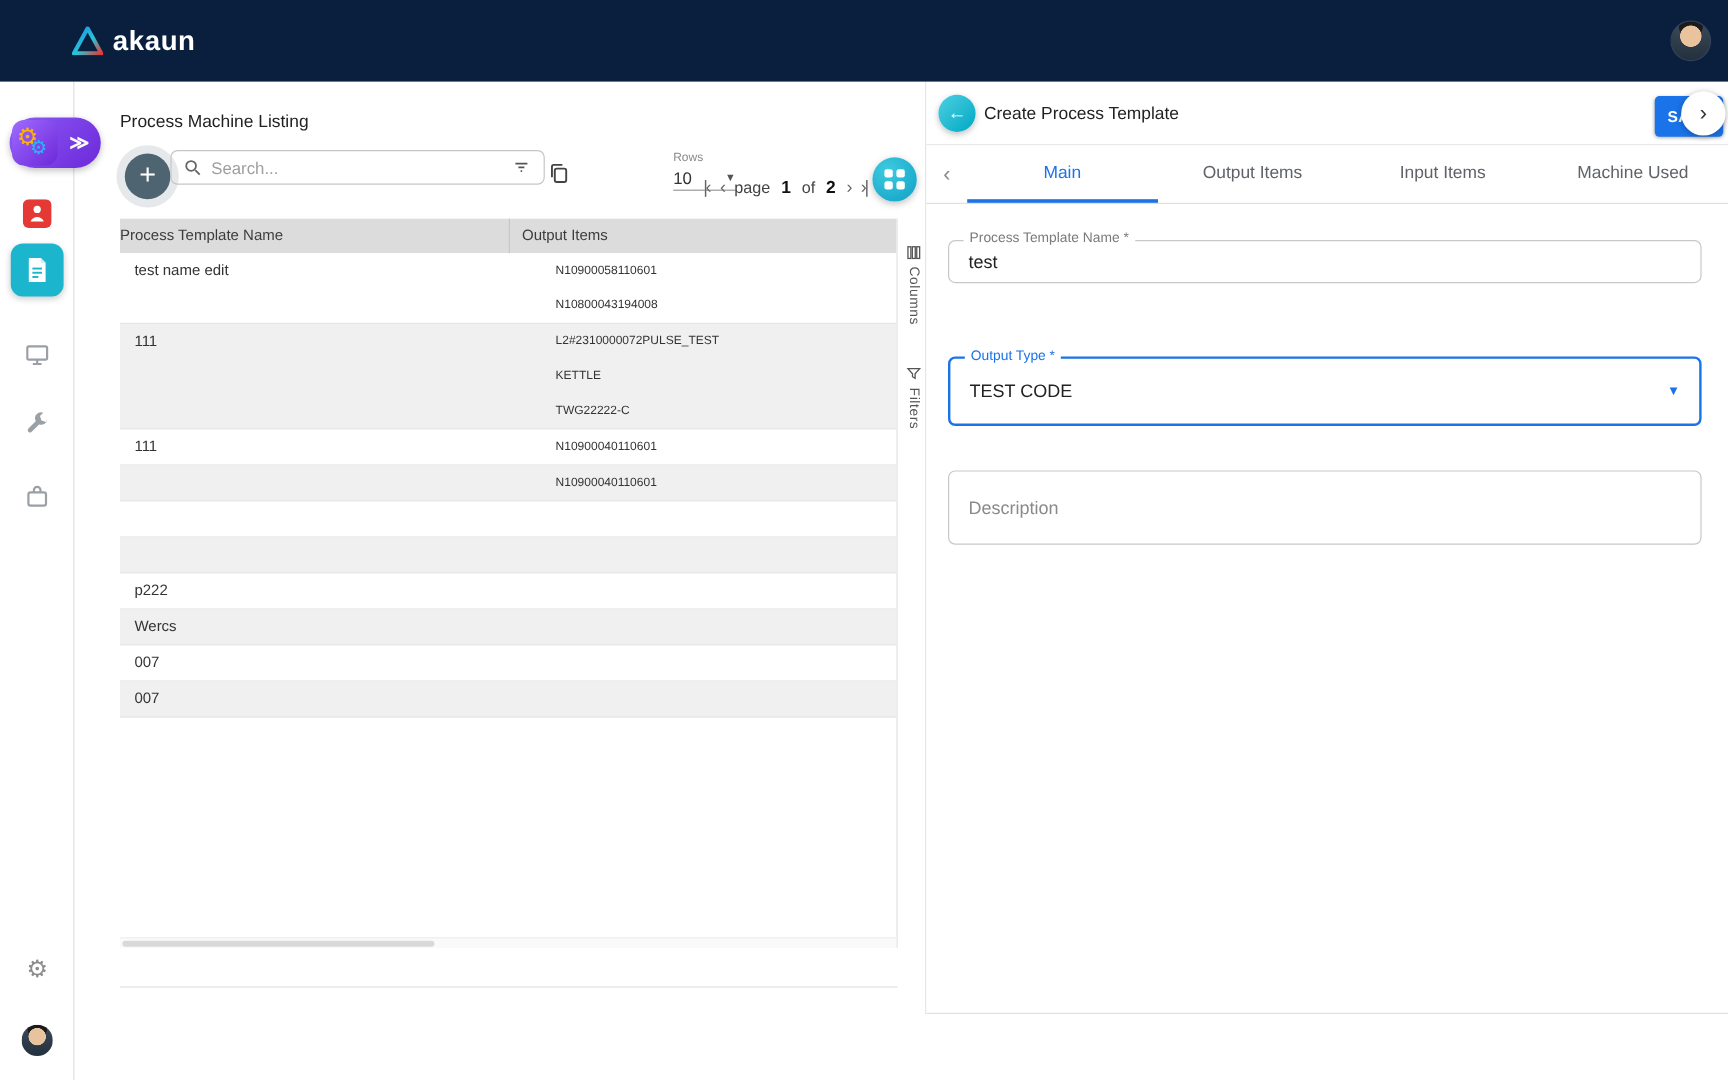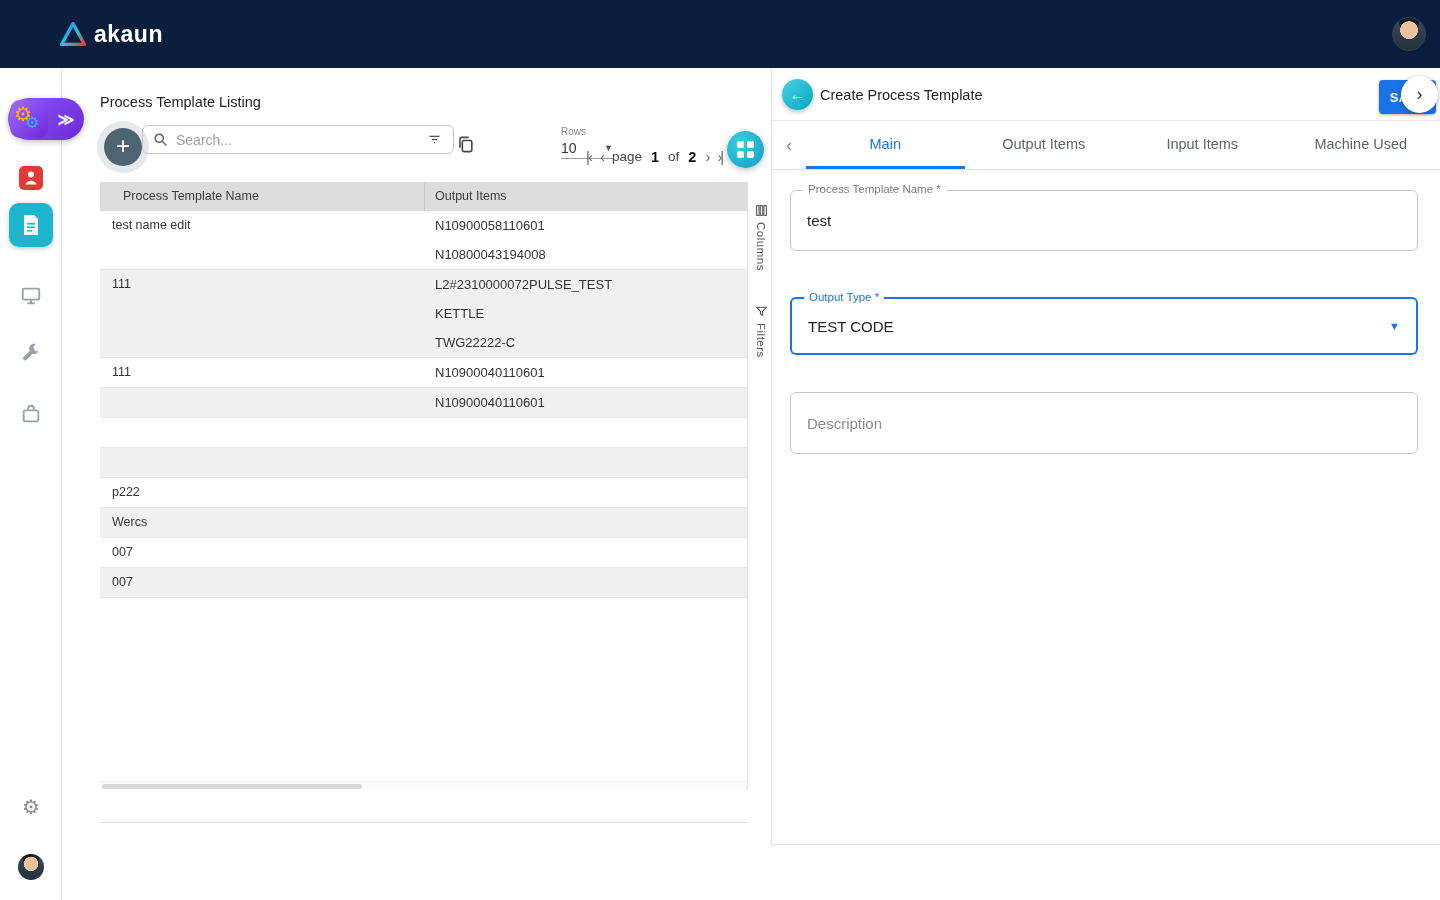--- a/index.html
+++ b/index.html
@@ -66,27 +66,27 @@
   .pg-num { font-weight:bold; font-size:14.5px; color:#111; }
   .grid-btn { position:absolute; top:63px; left:665px; width:37px; height:37px; border-radius:50%;
     background:radial-gradient(circle at 35% 30%, #3ecbe0, #0f9fc4); box-shadow:0 2px 6px rgba(0,0,0,.25);
     display:flex; align-items:center; justify-content:center; cursor:pointer; }
   .grid-ico { display:grid; grid-template-columns:7px 7px; grid-template-rows:7px 7px; gap:2.5px; }
   .grid-ico span { background:#fff; border-radius:2px; }
 
   .table { position:absolute; top:114px; left:38px; width:648px; height:608px;
     border-right:1px solid #e0e0e0; overflow:hidden; }
   .thead { display:flex; background:#dcdcdc; height:29px; line-height:29px; font-size:12.5px; color:#3c3c3c; }
-  .th-name { width:325px; padding-left:23px; border-right:1px solid #c7c7c7; }
+  .th-name { width:325px; padding-left:0; border-right:1px solid #c7c7c7; }
   .th-items { flex:1; padding-left:10px; }
-  .tgroup { display:flex; border-bottom:1px solid #e5e5e5; background:#fff; cursor:pointer; }
+  .tgroup { display:flex; border-bottom:1px solid #e5e5e5; background:#fff; cursor:pointer;gap:28px; }
   .tgroup.shade { background:#f0f0f0; }
   .tname { width:325px; padding-left:12px; font-size:12.5px; color:#333; line-height:29px; }
   .titems { flex:1; padding-left:10px; }
-  .tline { line-height:29px; min-height:29px; font-size:13px; color:#333; }
+  .tline { line-height:29px; min-height:29px; font-size:10px; color:#333; }
   .hscroll { position:absolute; bottom:0; left:0; width:648px; height:9px; background:#fafafa;
     border-top:1px solid #eee; }
   .hscroll .thumb { width:260px; height:5px; margin-top:2px; margin-left:2px; background:#d9d9d9; border-radius:3px; }
   .bottom-line { position:absolute; top:754px; left:38px; width:648px; border-top:1px solid #e0e0e0; }
 
   .side-strip { position:absolute; top:114px; left:687px; width:24px; height:608px; }
   .vtab { display:flex; flex-direction:column; align-items:center; gap:5px; cursor:pointer; color:#555; }
   .vtab-columns { margin-top:22px; }
   .vtab-filters { margin-top:34px; }
   .vtab-label { writing-mode:vertical-rl; font-size:11.5px; color:#555; letter-spacing:.5px; }
@@ -114,21 +114,21 @@
   .tab-chevron-right { position:absolute; right:2px; top:8px; width:37px; height:37px; border-radius:50%;
     background:#fff; box-shadow:0 1px 5px rgba(0,0,0,.3); display:flex; align-items:center;
     justify-content:center; font-size:18px; color:#333; cursor:pointer; }
 
   .field { position:absolute; left:18px; width:628px; border:1px solid #c8c8c8; border-radius:6px; }
   .field-label { position:absolute; top:-8px; left:12px; background:#fff; padding:0 5px;
     font-size:11.5px; color:#7a7a7a; }
   .field input { width:100%; height:100%; border:none; outline:none; background:transparent;
     padding:0 16px; font-size:15px; color:#222; font-family:"Liberation Sans",sans-serif; }
   .field input::placeholder { color:#8a8a8a; }
-  .field-name { top:122px; height:61px; }
+  .field-name { top:132px; height:36px; }
   .field-type { top:229px; height:58px; border:2px solid #1a73e8; }
   .field-type .field-label { color:#1a73e8; }
   .type-caret { position:absolute; right:16px; top:50%; transform:translateY(-50%);
     font-size:11px; color:#1a73e8; }
   .field-desc { top:324px; height:62px; }
 
   svg { display:block; }
 </style>
 </head>
 <body>
@@ -198,21 +198,21 @@
       <rect x="4" y="8" width="16" height="12" rx="2"></rect>
       <path d="M9 8 V6 a3 3 0 0 1 6 0 v2"></path>
     </svg>
   </div>
 
   <div class="sb-btn sb-gear">⚙</div>
   <div class="sb-btn sb-avatar"></div>
 </div>
 
 <div class="listing">
-  <div class="listing-title">Process Template Listing</div>
+  <div class="listing-title">Process Machine Listing</div>
 
   <div class="add-btn">+</div>
 
   <div class="search-box">
     <span class="icon-btn">
       <svg width="15" height="15" viewBox="0 0 24 24" fill="none" stroke="#666" stroke-width="2.4">
         <circle cx="10" cy="10" r="6.5"></circle>
           <line x1="15.5" y1="15.5" x2="21.5" y2="21.5"></line>
       </svg>
     </span>

